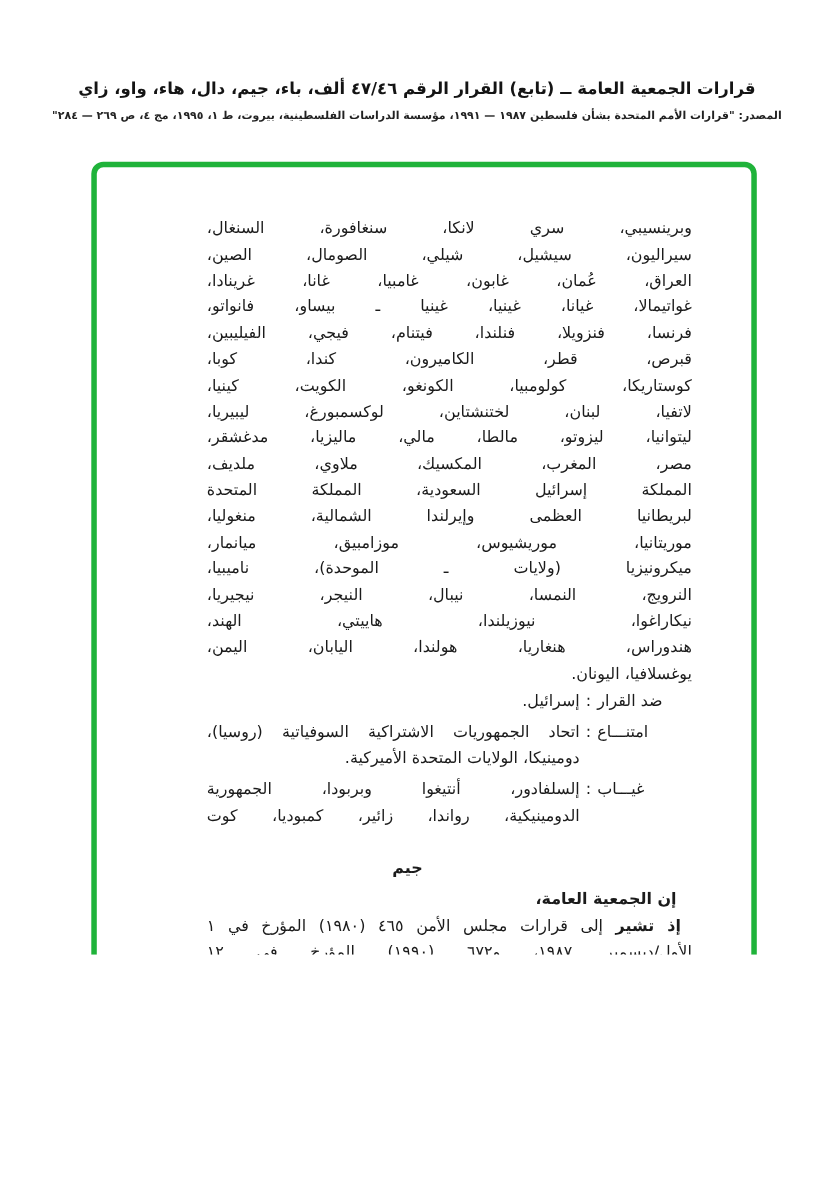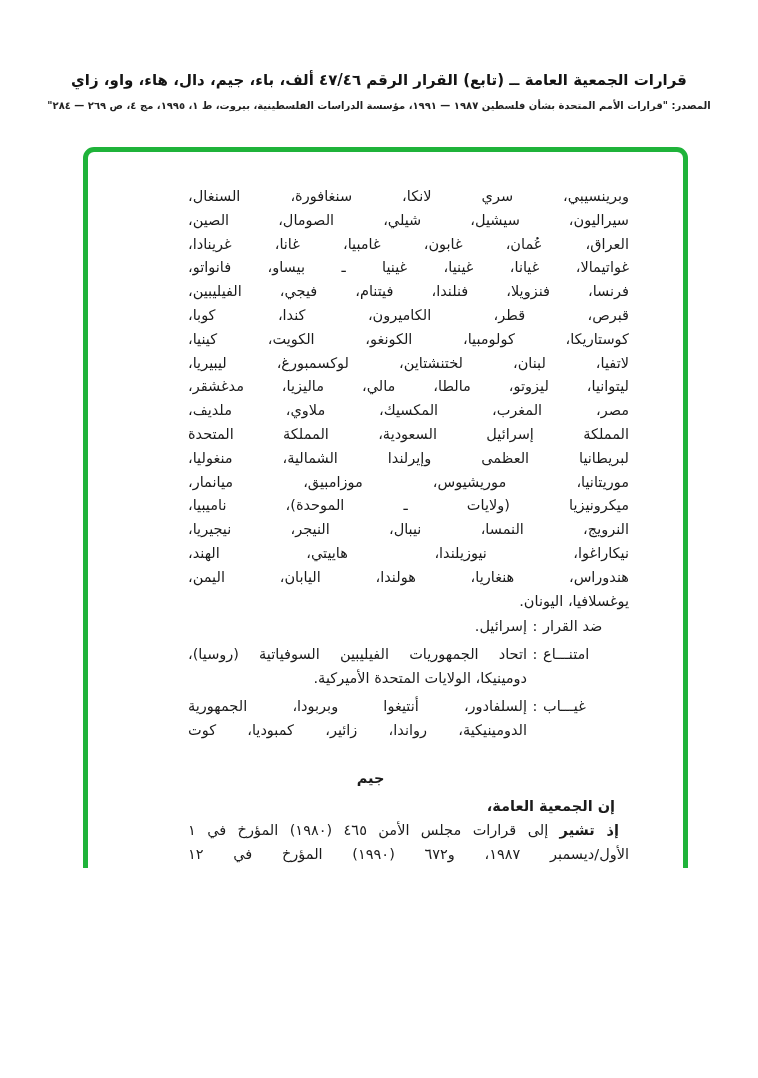--- a/index.html
+++ b/index.html
@@ -33,20 +33,21 @@
     border:5px solid #1fb33a;
     border-radius:11px;
     background:#ffffff;
   }
   .content{
     box-sizing:border-box;
     width:100%;height:100%;
     padding:33px 54px 20px 100px;
     font-size:14.5px;
     line-height:23.8px;
+    margin-top:12px;
   }
   .cline{
     text-align:justify;
     text-align-last:justify;
     white-space:normal;
   }
   .cline.lastline{
     text-align:right;
     text-align-last:right;
   }
@@ -125,21 +126,21 @@
             <span class="vote-label">ضد القرار</span>
             <span class="vote-colon">:</span>
             <span class="vote-lines">
               <div class="cline lastline">إسرائيل.</div>
             </span>
           </div>
           <div class="vote-row">
             <span class="vote-label">امتنـــاع</span>
             <span class="vote-colon">:</span>
             <span class="vote-lines">
-              <div class="cline">اتحاد الجمهوريات الفيليبين السوفياتية (روسيا)،</div>
+              <div class="cline">اتحاد الجمهوريات الاشتراكية السوفياتية (روسيا)،</div>
               <div class="cline lastline">دومينيكا، الولايات المتحدة الأميركية.</div>
             </span>
           </div>
           <div class="vote-row">
             <span class="vote-label">غيـــاب</span>
             <span class="vote-colon">:</span>
             <span class="vote-lines">
               <div class="cline">إلسلفادور، أنتيغوا وبربودا، الجمهورية</div>
               <div class="cline">الدومينيكية، رواندا، زائير، كمبوديا، كوت</div>
             </span>

